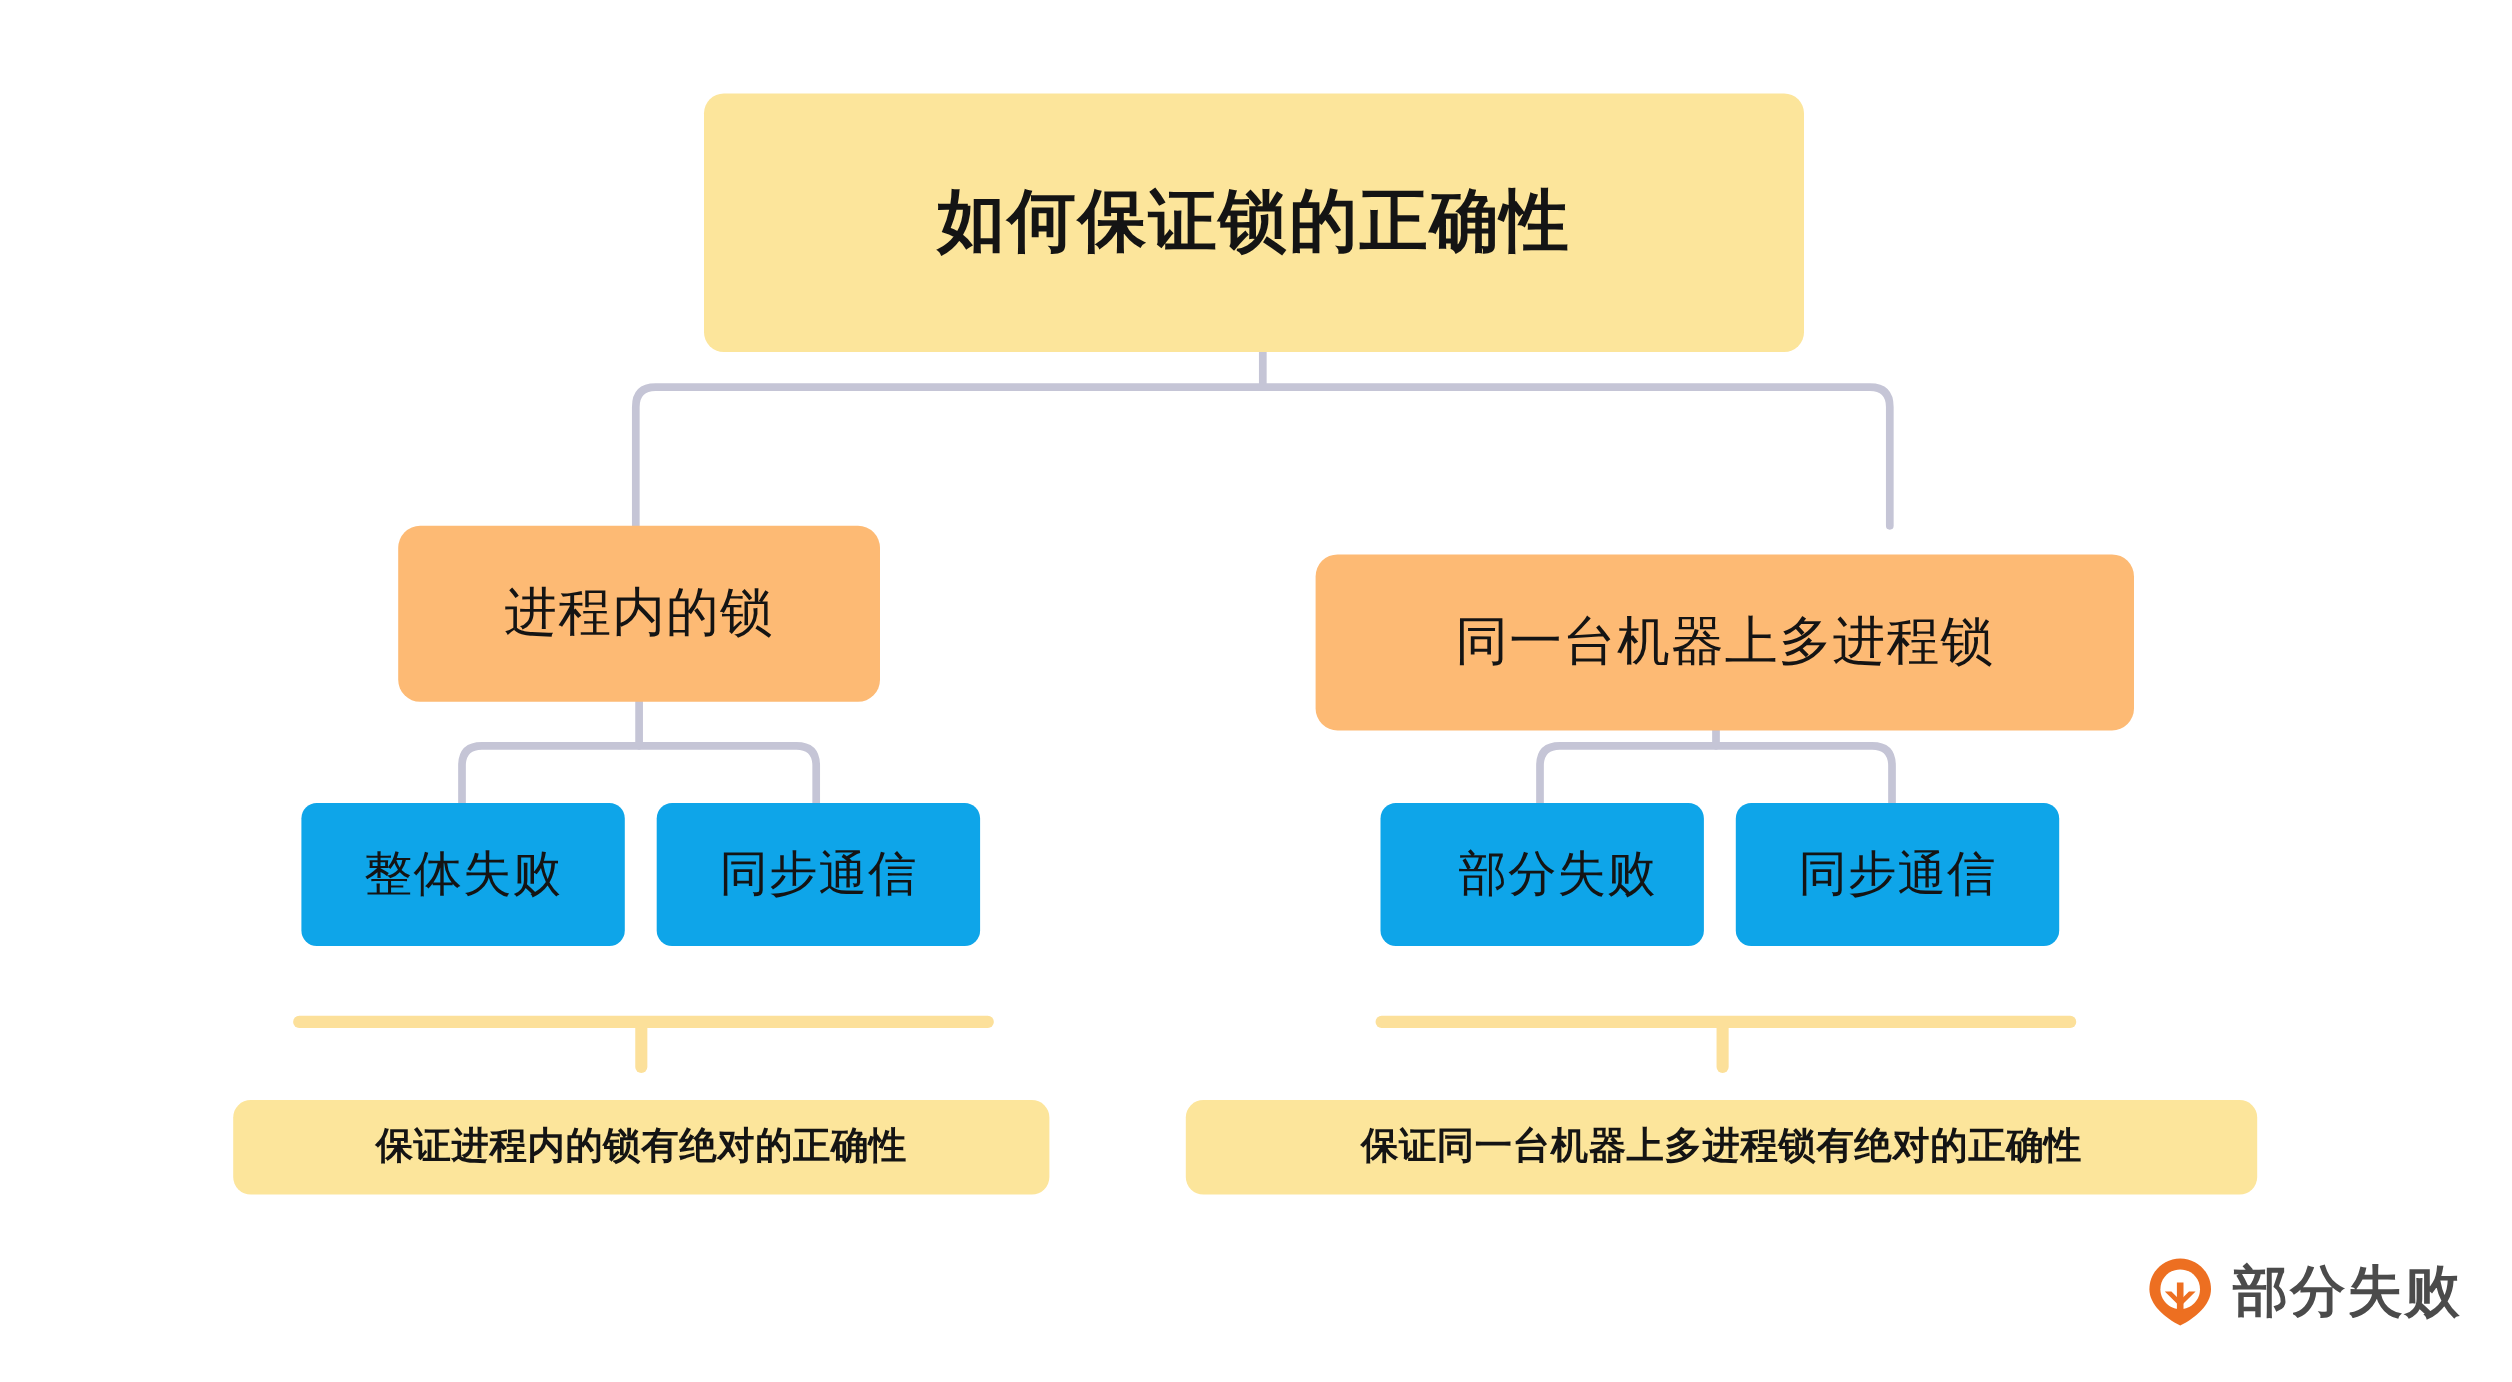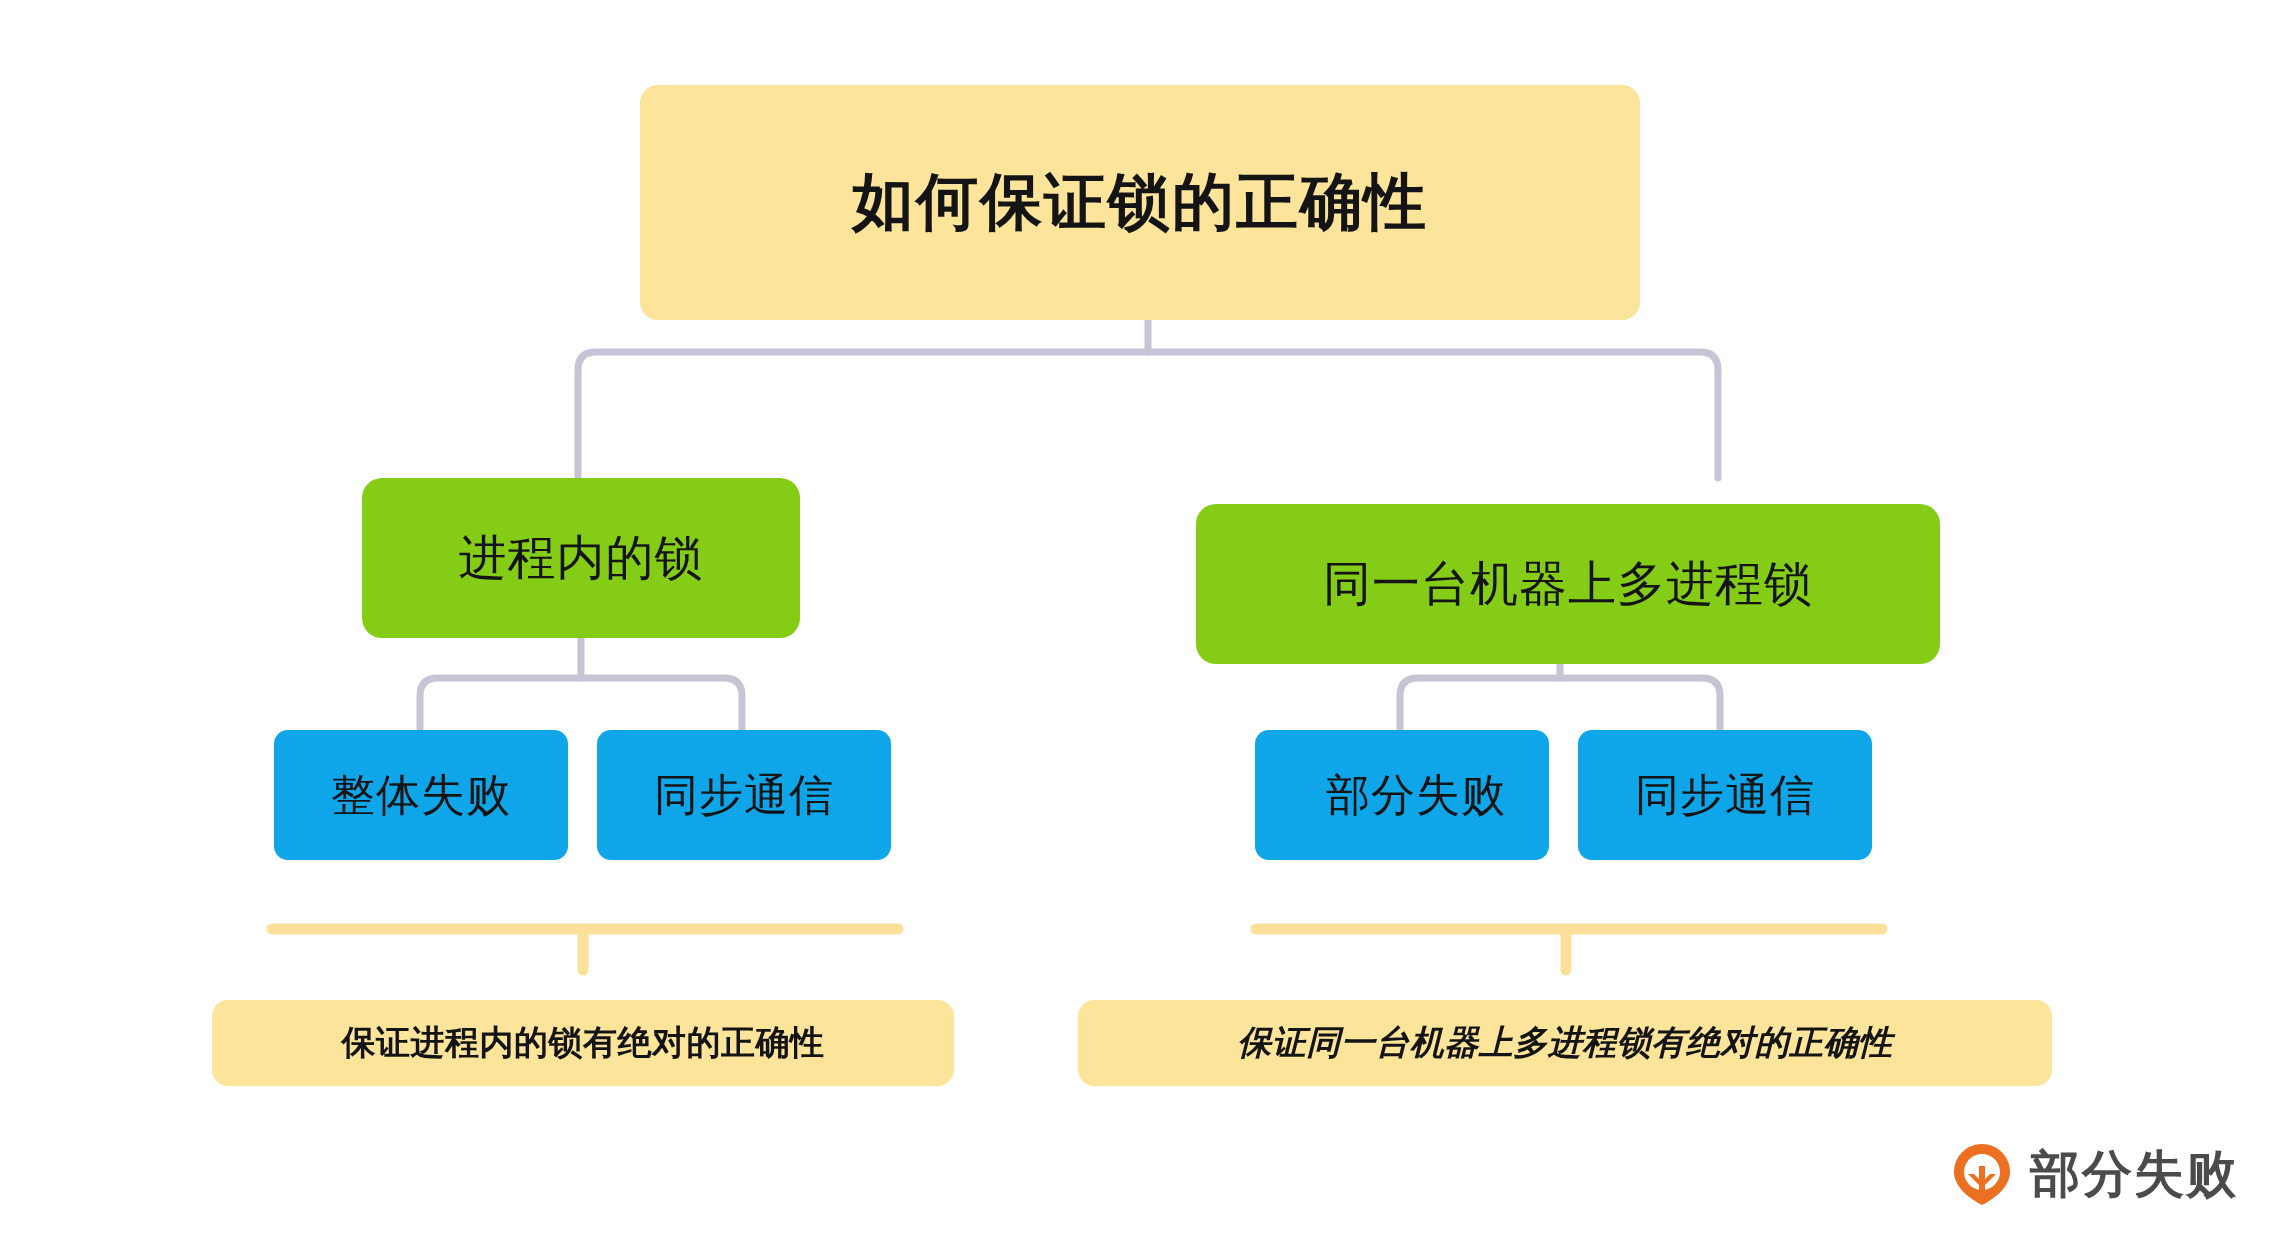--- a/index.html
+++ b/index.html
@@ -37,21 +37,21 @@
     white-space: nowrap;
   }
   .node-title {
     background: #FCE59B;
     border-radius: 18px;
     font-size: 62px;
     font-weight: bold;
     letter-spacing: 2px;
   }
   .node-branch {
-    background: #84cc16;
+    background: #fdba74;
     border-radius: 20px;
     font-size: 48px;
     font-weight: normal;
     letter-spacing: 1px;
   }
   .node-leaf {
     background: #0ea5e9;
     border-radius: 14px;
     font-size: 44px;
     font-weight: normal;
@@ -121,21 +121,21 @@
   <div class="node node-leaf" style="left:274px; top:730px; width:294px; height:130px;">整体失败</div>
 
   <div class="node node-leaf" style="left:597px; top:730px; width:294px; height:130px;">同步通信</div>
 
   <div class="node node-leaf" style="left:1255px; top:730px; width:294px; height:130px;padding-left:28px;">部分失败</div>
 
   <div class="node node-leaf" style="left:1578px; top:730px; width:294px; height:130px;">同步通信</div>
 
   <div class="node node-conclusion" style="left:212px; top:1000px; width:742px; height:86px;">保证进程内的锁有绝对的正确性</div>
 
-  <div class="node node-conclusion" style="left:1078px; top:1000px; width:974px; height:86px;font-style:italic;">保证同一台机器上多进程锁有绝对的正确性</div>
+  <div class="node node-conclusion" style="left:1078px; top:1000px; width:974px; height:86px;">保证同一台机器上多进程锁有绝对的正确性</div>
 
   <div id="logo">
     <span class="mark">
       <svg width="64" height="64" viewBox="0 0 64 64">
         <path d="M32 2 C16.5 2 4 14.5 4 30 C4 44 18 56 32 63 C46 56 60 44 60 30 C60 14.5 47.5 2 32 2 Z" fill="#ED6F21"></path>
         <path d="M32 12 C22 12 14 20 14 30 C14 40 22 48 32 48 C42 48 50 40 50 30 C50 20 42 12 32 12 Z" fill="#ffffff"></path>
         <path d="M29 24 L35 24 L35 50 L29 50 Z" fill="#ED6F21"></path>
         <path d="M18 32 L32 46 L46 32 L40 32 L32 40 L24 32 Z" fill="#ED6F21"></path>
       </svg>
     </span>

